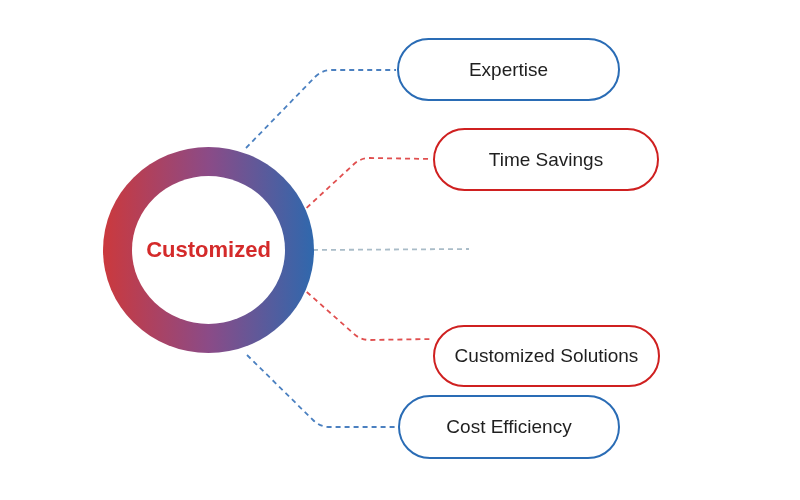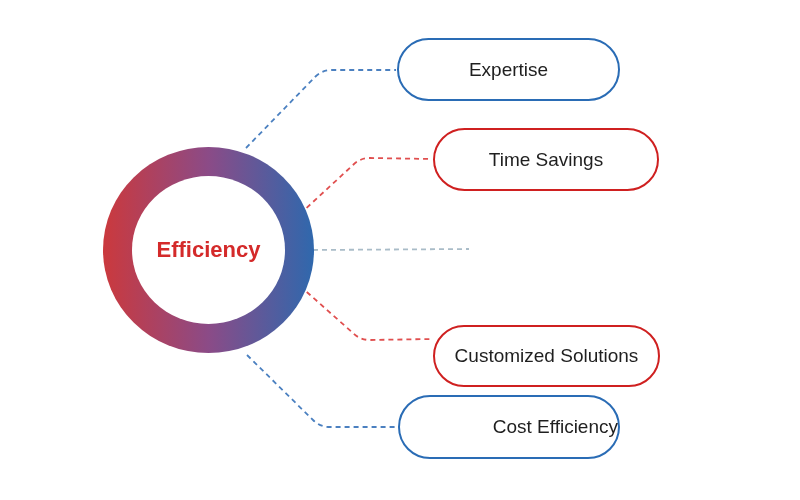--- a/index.html
+++ b/index.html
@@ -77,34 +77,34 @@
   <svg id="connectors" viewBox="0 0 800 500" xmlns="http://www.w3.org/2000/svg" fill="none">
     <path d="M246 148 L315 77 Q322 70 332 70 L396 70" stroke-width="1.8" stroke-dasharray="5 4" stroke="#4b80c0"></path>
     <path d="M300 214 L353 165 Q360 158 370 158 L432 159" stroke-width="1.8" stroke-dasharray="5 4" stroke="#e04f4f"></path>
     <path d="M313 250 L469 249" stroke-width="1.8" stroke-dasharray="5 4" stroke="#a9bcc8"></path>
     <path d="M300 286 L353 333 Q360 340 370 340 L432 339" stroke-width="1.8" stroke-dasharray="5 4" stroke="#e04f4f"></path>
     <path d="M247 355 L313 420 Q320 427 330 427 L397 427" stroke-width="1.8" stroke-dasharray="5 4" stroke="#4b80c0"></path>
   </svg>
 
   <div class="ring">
     <div class="ring-inner">
-      <div class="title-line2">Efficiency</div>
+      <div class="title-line2">Customized</div>
     </div>
   </div>
 
   <div class="pill pill-time-savings" style="border-color: rgb(207, 32, 32);">
     <span>Time Savings</span>
   </div>
 
   <div class="pill pill-expertise" style="border-color: rgb(42, 108, 181);">
     <span>Expertise</span>
   </div>
 
 
   <div class="pill pill-customized-solutions" style="border-color: rgb(207, 32, 32); margin-top: 17px;">
     <span>Customized Solutions</span>
   </div>
 
-  <div class="pill pill-cost-efficiency" style="border-color: rgb(42, 108, 181); justify-content: flex-end;">
+  <div class="pill pill-cost-efficiency" style="border-color: rgb(42, 108, 181);">
     <span>Cost Efficiency</span>
   </div>
 
 </div>
 
 </body></html>

